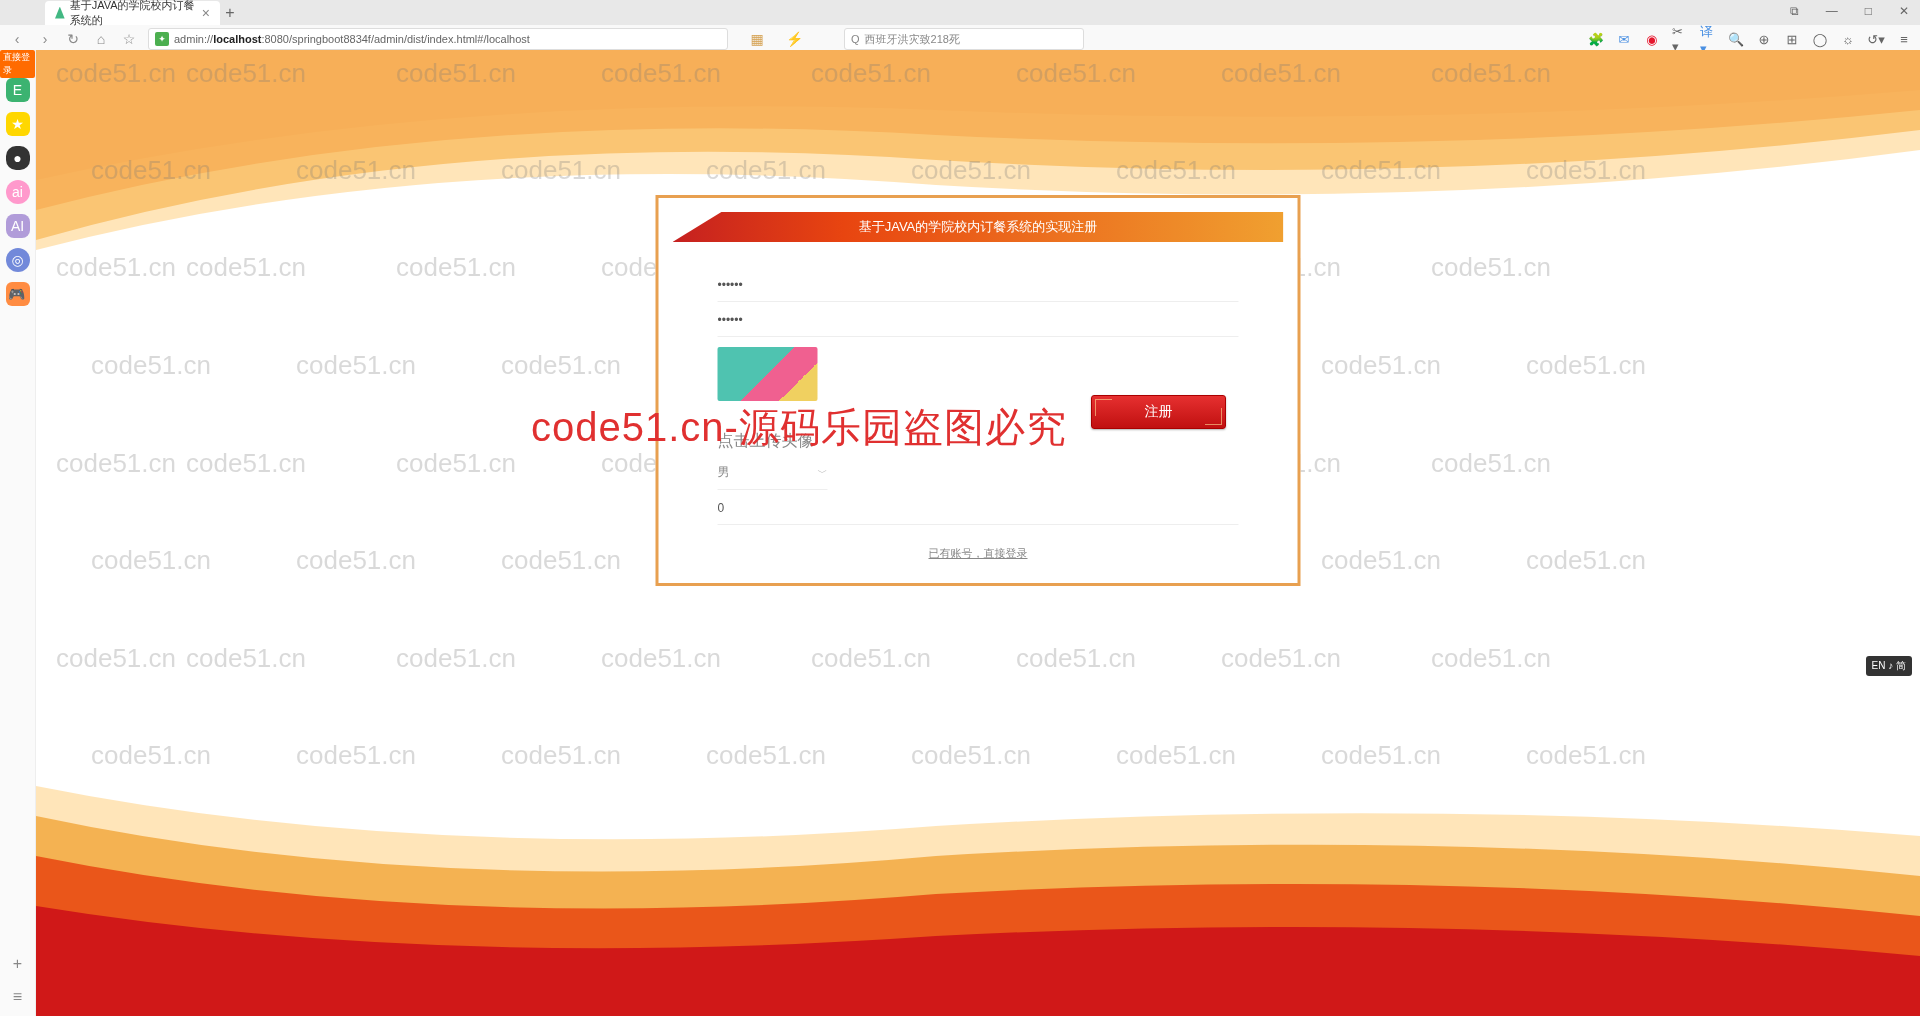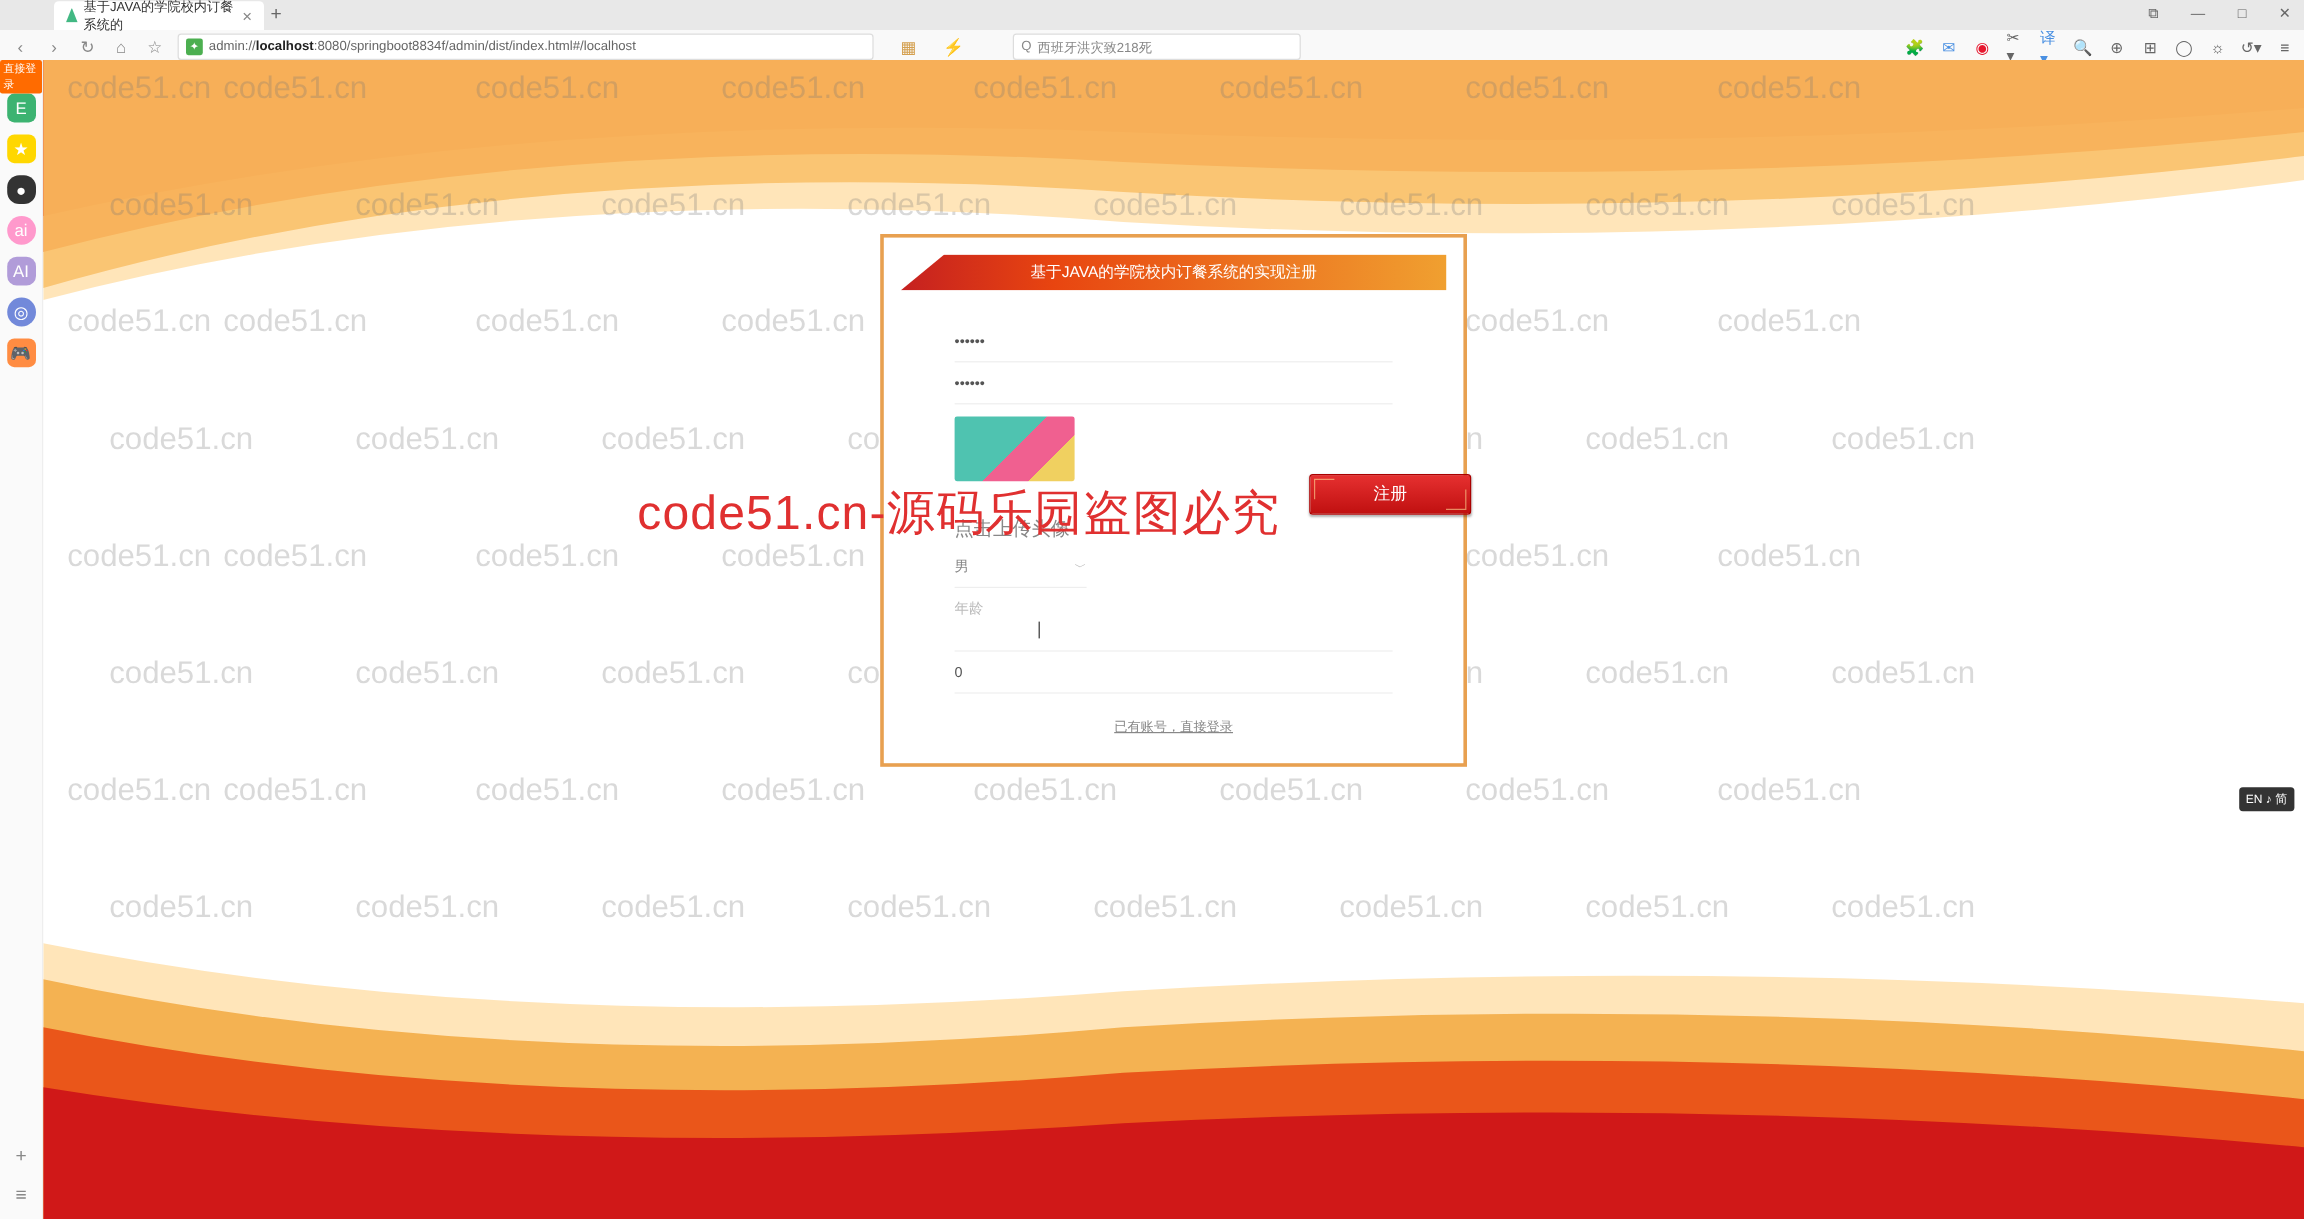--- a/index.html
+++ b/index.html
@@ -44,21 +44,21 @@
 
 .content { position: absolute; left: 36px; top: 50px; right: 0; bottom: 0; overflow: hidden; }
 .bg-waves-top { position: absolute; top: 0; left: 0; right: 0; height: 200px; z-index: 0; }
 .bg-waves-bottom { position: absolute; bottom: 0; left: 0; right: 0; height: 280px; z-index: 0; }
 
 
 .watermark { position: absolute; color: rgba(120,120,120,0.28); font-size: 26px; font-weight: 400; pointer-events: none; z-index: 1; white-space: nowrap; }
 .big-watermark { position: absolute; color: #e03030; font-size: 40px; font-weight: 500; z-index: 15; pointer-events: none; letter-spacing: 1px; }
 
 
-.register-wrapper { position: absolute; left: 50%; top: 145px; transform: translateX(-50%); width: 489px; border: 3px solid #e8a050; background: #fff; padding: 14px; z-index: 10; }
+.register-wrapper { position: absolute; left: 50%; top: 145px; transform: translateX(-50%); width: 645px; border: 3px solid #e8a050; background: #fff; padding: 14px; z-index: 10; }
 .register-header { height: 30px; position: relative; margin-bottom: 25px; }
 .register-header-bg { position: absolute; left: 0; right: 0; height: 30px; background: linear-gradient(90deg, #c52020 0%, #e84510 28%, #f0a030 100%); clip-path: polygon(8% 0, 100% 0, 100% 100%, 0 100%); }
 .register-title { position: absolute; width: 100%; text-align: center; color: #fff; font-size: 13px; line-height: 30px; }
 .form-body { padding: 0 45px; }
 .form-row { border-bottom: 1px solid #eee; padding: 8px 0; min-height: 28px; }
 .form-input { border: none; width: 100%; font-size: 12px; color: #555; outline: none; background: transparent; }
 .form-input::placeholder { color: #bbb; }
 .avatar-row { padding: 10px 0 4px; }
 .avatar-img { width: 100px; height: 54px; background: linear-gradient(135deg, #4fc3b0 0%, #4fc3b0 50%, #f06090 50%, #f06090 75%, #f0d060 75%); border-radius: 2px; }
 .avatar-label { font-size: 16px; color: #888; margin-top: 30px; }
@@ -238,21 +238,20 @@
       <div class="form-row"><input class="form-input" type="password" value="••••••" style=""></div>
       <div class="form-row"><input class="form-input" type="password" value="••••••" style=""></div>
       <div class="avatar-row">
         <div class="avatar-img"></div>
         <div class="avatar-label">点击上传头像</div>
       </div>
       <div class="form-row select-row">
         <span style="color:#888;font-size:12px">男</span>
         <span class="select-arrow">﹀</span>
       </div>
-      <div class="form-row"><input class="form-input" placeholder="年龄" style=""><span class="cursor-caret"></span></div>
       <div class="form-row"><input class="form-input" value="0" style=""></div>
       <div class="login-link-row">
         <span class="login-link">已有账号，直接登录</span>
       </div>
     </div>
   </div>
 
   <div class="register-btn">
     <span>注册</span>
   </div>

